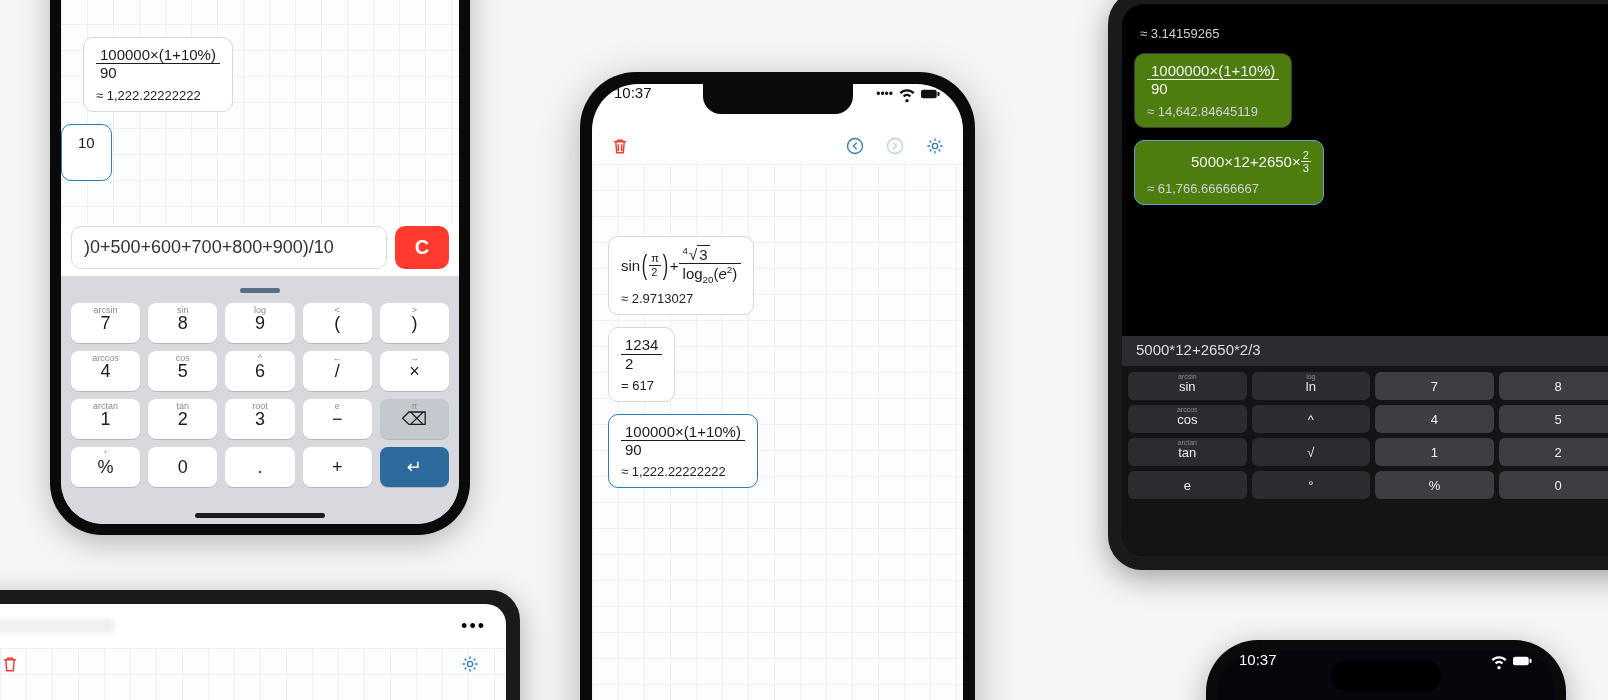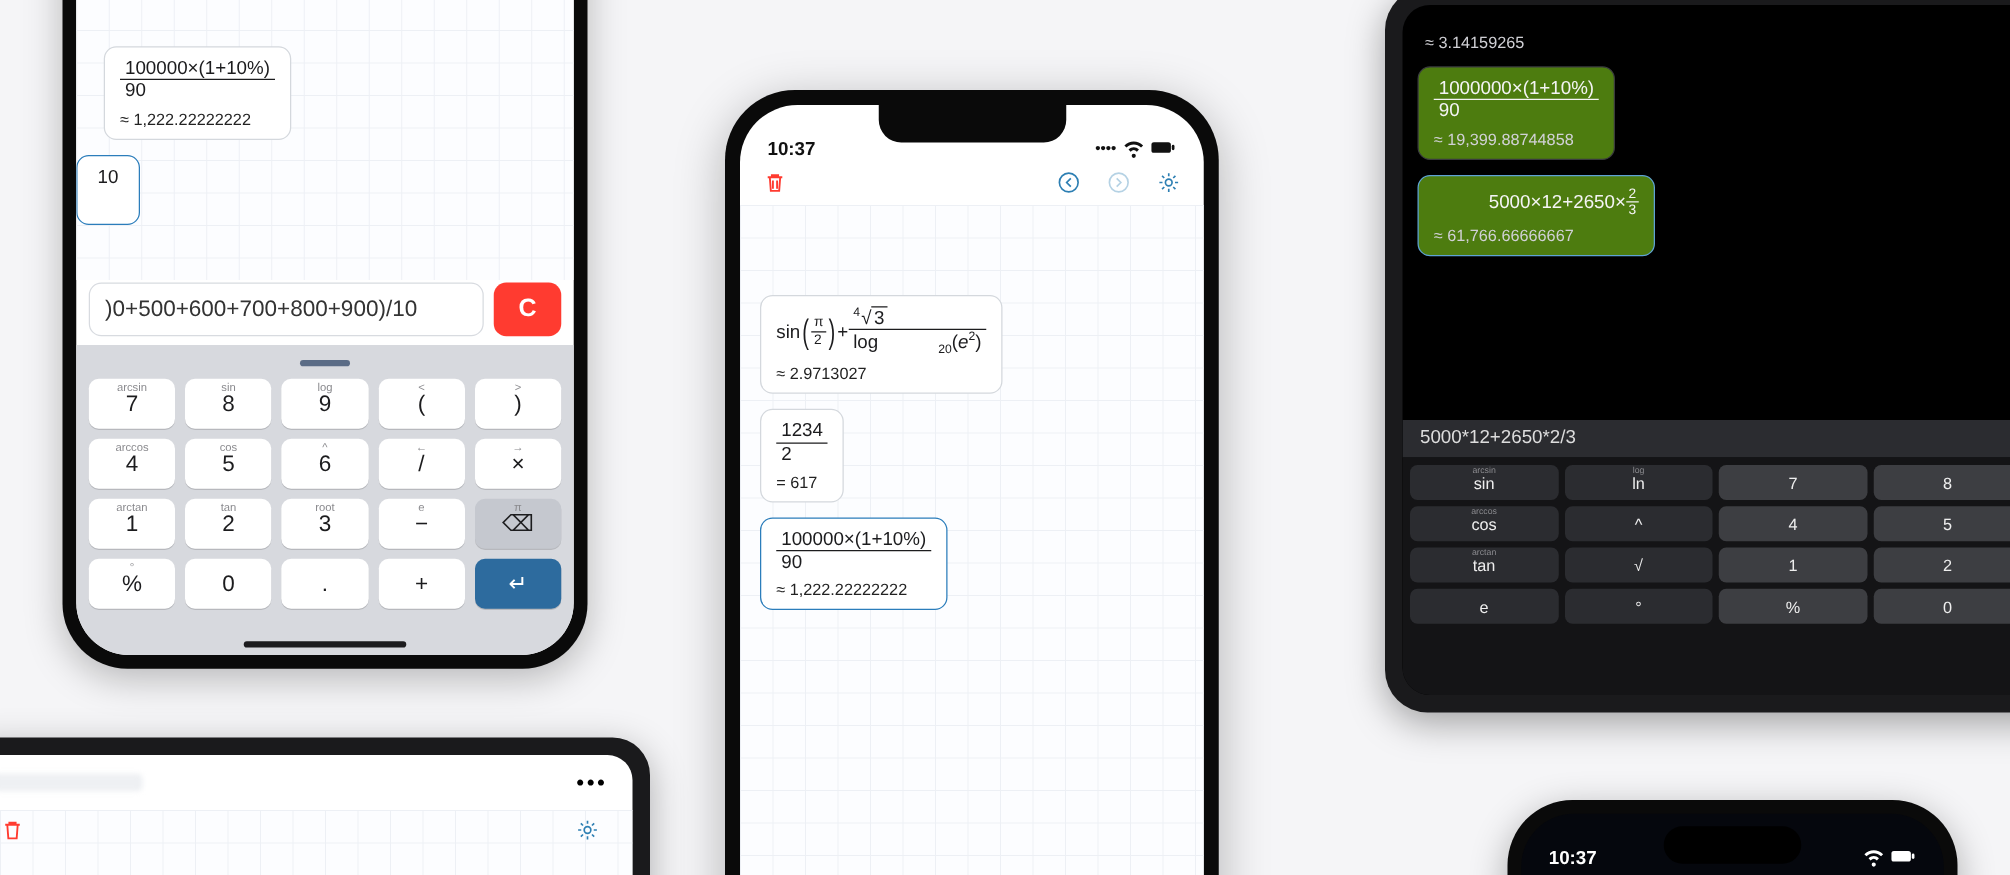--- a/index.html
+++ b/index.html
@@ -112,22 +112,22 @@
   width:100%; height:100%;
   background:#fff;
   border-radius:46px;
   overflow:hidden; position:relative;
 }
 .notch {
   position:absolute; top:0; left:50%; transform:translateX(-50%);
   width:150px; height:30px; background:#0a0a0a;
   border-bottom-left-radius:18px; border-bottom-right-radius:18px;
 }
-.status-bar { height:44px; display:flex; justify-content:space-between; align-items:flex-end;
-  padding:0 22px; font-size:15px; font-weight:700; color:#111;}
+.status-bar { height:44px; display:flex; justify-content:space-between; align-items:flex-start;
+  padding:0 22px; font-size:15px; font-weight:400; color:#111;}
 .status-icons { display:flex; gap:4px; align-items:center; }
 .toolbar { height:36px; display:flex; justify-content:space-between; align-items:center;
   padding:0 18px; }
 .toolbar .right { display:flex; gap:20px; align-items:center;}
 .icon { width:20px; height:20px; display:inline-block; }
 #pc-history {
   position:absolute; left:0; right:0; top:80px; bottom:160px;
 }
 #pc-history .gridbg { position:absolute; inset:0; }
 #pc-history .content { position:relative; padding:66px 16px 0; }
@@ -192,21 +192,21 @@
 #phone-br .island { position:absolute; top:10px; left:50%; transform:translateX(-50%);
   width:110px; height:30px; background:#000; border-radius:16px; }
 #phone-br .status-bar { color:#fff; }
 
 
 svg { width:100%; height:100%; display:block; }
 
 
 .bigparen { font-size: 1.8em; vertical-align: middle; display:inline-block; transform:scaleX(.6);}
 .radix-line { border-top:1px solid currentColor; padding:0 2px; display:inline-block;}
-sub { font-size:.65em;margin-left:48px; }
+sub { font-size:.65em; }
 sup { font-size:.65em; }
 </style>
 </head>
 <body>
 
 <div id="phone-left">
   <div class="screen">
     <div id="pl-history">
       <div class="gridbg"></div>
       <div class="content">
@@ -405,21 +405,21 @@
 
 <div id="tablet-dark">
   <div class="screen">
     <div id="td-history">
       <div class="approx" style="color:#d0d0d5;margin:22px 0 6px 6px;">≈ 3.14159265</div>
       <div class="bubble dark">
         <div class="frac">
           <span class="num">1000000×(1+10%)</span>
           <span class="den">90</span>
         </div>
-        <div class="approx">≈ 19,399.88744858</div>
+        <div class="approx">≈ 14,642.84645119</div>
       </div><br>
       <div class="bubble dark selected">
         <span style="display:inline-flex;align-items:center;margin-left:44px;">
           <span>5000×12+2650×</span>
           <span class="frac small-frac">
               <span class="num">2</span>
               <span class="den">3</span>
             </span>
         </span>
         <div class="approx">≈ 61,766.66666667</div>

